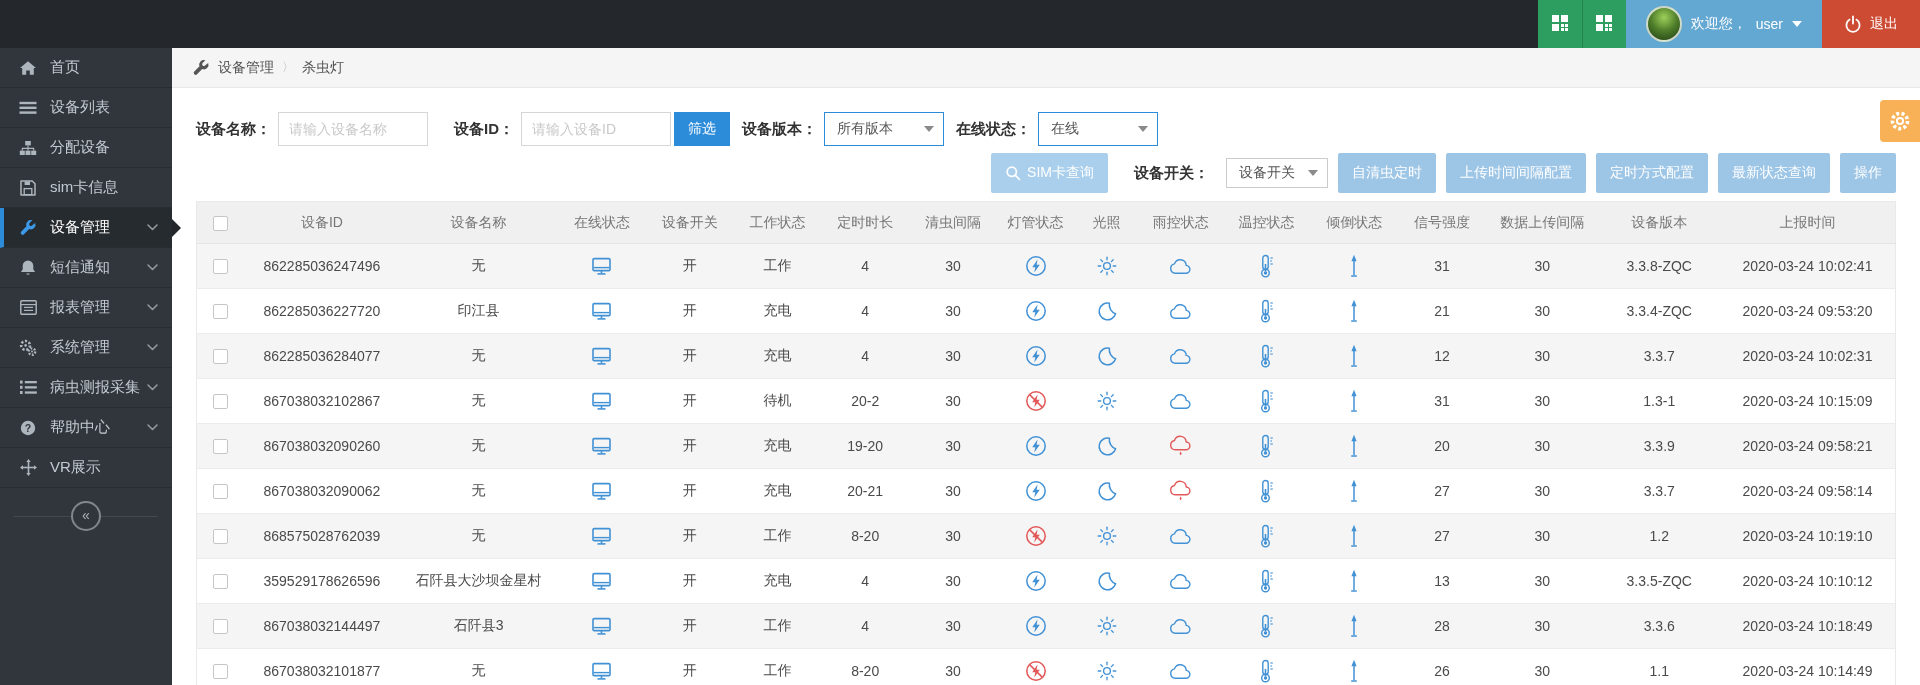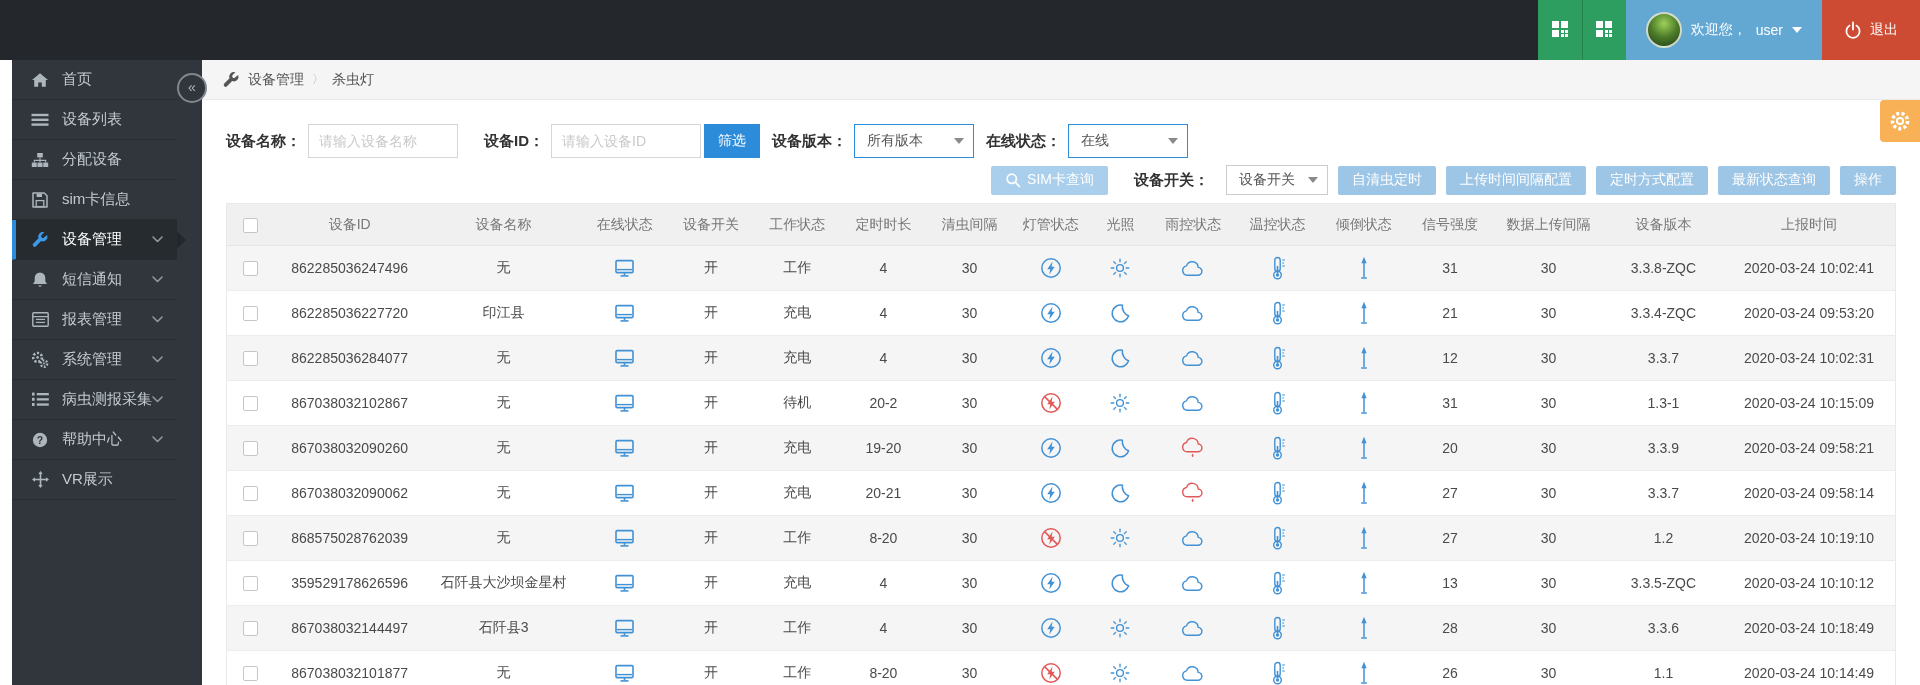--- a/index.html
+++ b/index.html
@@ -1,31 +1,31 @@
 <!DOCTYPE html>
 <html style="--topbar_bg: #24272c; --sidebar_bg: #30363b; --green_button: #2e9e60; --user_section_blue: #63a7d3; --logout_red: #cd4a33; --accent_blue: #2d8cd9; --light_button_blue: #9cc5e6; --icon_blue: #4191d5; --icon_red: #e25757; --gear_orange: #f7a43a;"><head>
 <meta charset="utf-8">
 <style>
   * { box-sizing: border-box; margin: 0; padding: 0; }
   html,body { width:1920px; height:685px; overflow:hidden; }
   body { font-family:"Liberation Sans","DejaVu Sans",sans-serif; background:#fff; color:#333; }
 
   
-  .topbar { height:60px; background:var(--topbar_bg,#24272c); display:flex; justify-content:flex-end; align-items:stretch; }
+  .topbar { height:48px; background:var(--topbar_bg,#24272c); display:flex; justify-content:flex-end; align-items:stretch; }
   .tb-green { width:44px; border:none; background:var(--green_button,#2e9e60); color:#fff; display:flex; align-items:center; justify-content:center; cursor:pointer; }
   .tb-green + .tb-green { border-left:1px solid rgba(0,0,0,.18); }
   .tb-user { background:var(--user_section_blue,#63a7d3); color:#fff; display:flex; align-items:center; gap:9px; padding:0 20px; font-size:14px; cursor:pointer; }
   .avatar { width:36px; height:36px; border-radius:50%; border:2px solid rgba(255,255,255,.75);
             background: radial-gradient(circle at 50% 30%, #9ed05a 0%, #4e7d2a 48%, #1e3c14 100%); }
   .caret-w { color:#fff; display:flex; }
   .tb-logout { background:var(--logout_red,#cd4a33); color:#fff; display:flex; align-items:center; gap:8px; padding:16px 22px; font-size:14px; cursor:pointer; }
 
   
   .layout { display:flex; height:637px; }
-  .sidebar { width:190px; flex:none; background:var(--sidebar_bg,#30363b); display:flex; flex-direction:row;margin-left:12px; }
+  .sidebar { width:172px; flex:none; background:var(--sidebar_bg,#30363b); display:flex; flex-direction:column; }
   .sb-item { position:relative; height:40px; display:flex; align-items:center; padding:0 14px 0 18px;
              color:#c3cad1; font-size:15px; border-bottom:1px solid #282d31; cursor:pointer; }
   .sb-ic { width:20px; display:flex; justify-content:center; margin-right:12px; color:#aeb6bd; }
   .sb-label { flex:1; white-space:nowrap; }
   .sb-chev { color:#8f989f; display:flex; }
   .sb-item.active { background:#262b2f; color:#fff; border-left:4px solid var(--accent_blue,#2d8cd9); padding-left:14px; }
   .sb-item.active .sb-ic { color:#3c9ae8; }
   .sb-item.active::after { content:''; position:absolute; right:-9px; top:50%; margin-top:-9px;
                            border:9px solid transparent; border-left-color:#23272b; border-right-width:0; z-index:6; }
   .sb-collapse { position:relative; height:44px; margin-top:6px; display:flex; align-items:center; justify-content:center; }
@@ -51,21 +51,21 @@
   .f-input::placeholder { color:#c9c9c9; }
   .btn-filter { height:34px; width:56px; border:none; background:var(--accent_blue,#2d8cd9); color:#fff; font-size:14px;
                 margin-left:3px; cursor:pointer; font-family:inherit; }
   .select { height:34px; width:120px; background:#fff; border:1px solid var(--accent_blue,#2d8cd9); display:flex;
             align-items:center; justify-content:space-between; padding:0 9px 0 12px; color:#555; font-size:14px; cursor:pointer; }
   .select .caret { color:#8a8a8a; display:flex; }
   .select.gray { border-color:#ccc; width:102px; height:30px; }
 
   
   .toolbar-row { display:flex; align-items:center; justify-content:flex-end; gap:10px; margin-top:7px; font-size:15px; color:#333; }
-  .btn-light { height:29px; border:none; border-radius:2px; background:var(--light_button_blue,#9cc5e6); color:#fff;
+  .btn-light { height:40px; border:none; border-radius:2px; background:var(--light_button_blue,#9cc5e6); color:#fff;
                padding:0 14px; font-size:14px; cursor:pointer; display:flex; align-items:center; gap:6px; font-family:inherit; }
   .btn-sim { background:#a9cfec; margin-right:16px; }
   .tb-btns { display:flex; gap:10px; }
 
   
   .device-table { width:100%; border-collapse:collapse; margin-top:8px; border:1px solid #e9e9e9; font-size:14px; table-layout:fixed; }
   .device-table thead th { background:#f0f0f0; color:#777; font-weight:400; height:42px; border-bottom:1px solid #e4e4e4; }
   .device-table tbody td { height:45px; text-align:center; color:#4a4a4a; border-top:1px solid #ececec; overflow:hidden;
                            white-space:nowrap; }
   .device-table tbody tr:nth-child(odd) { background:#f5f5f5; }

